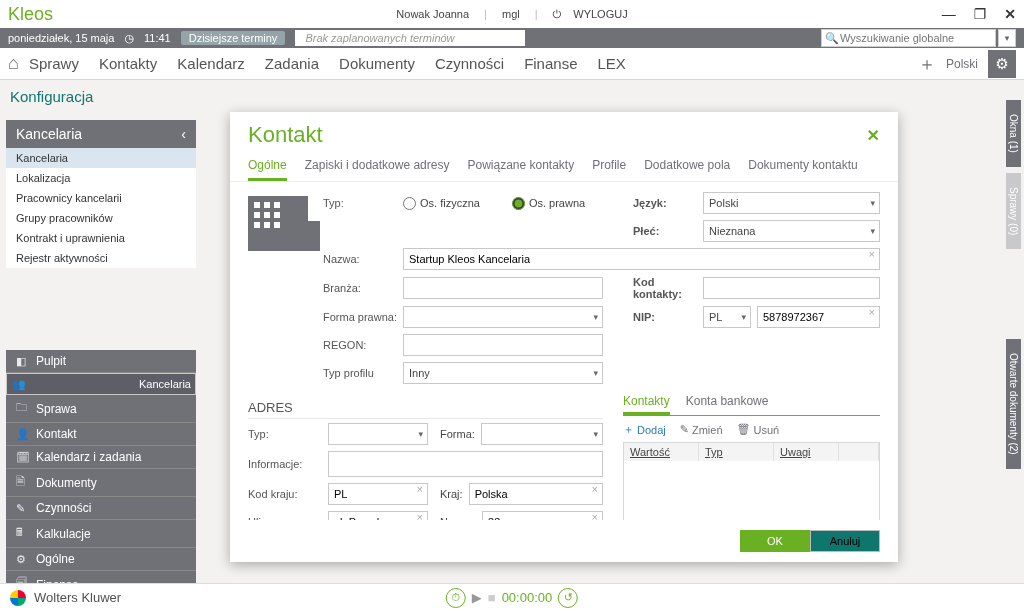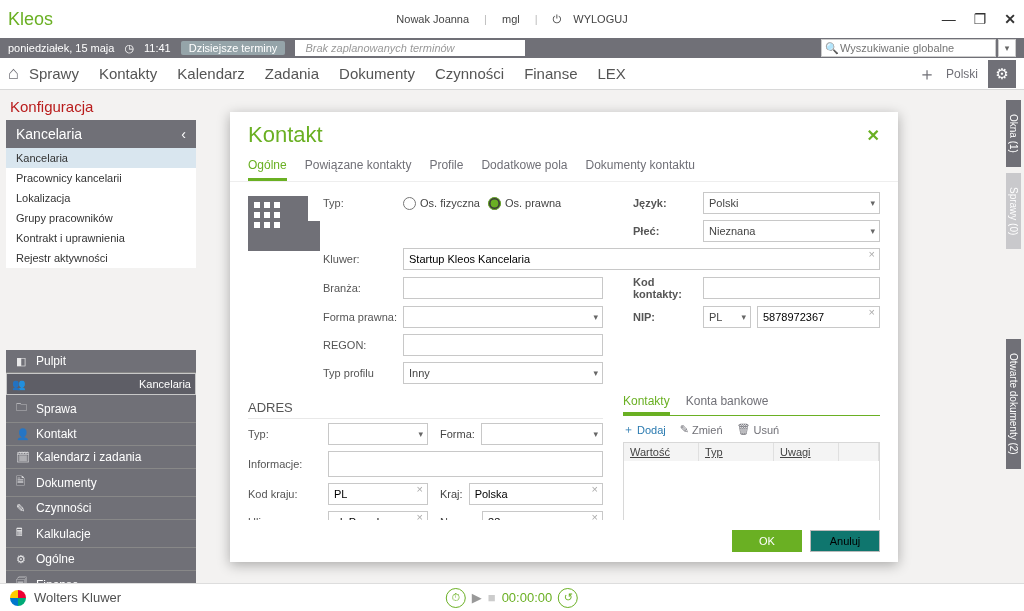--- a/index.html
+++ b/index.html
@@ -1,19 +1,19 @@
 <!DOCTYPE html>
 <html><head>
 <meta charset="utf-8">
 <style>
   * { box-sizing: border-box; margin: 0; padding: 0; }
   body { font-family: "Segoe UI", Arial, sans-serif; font-size: 12px; color: #333; background: #f3f2f1; width: 1024px; height: 611px; position: relative; overflow: hidden; }
   
   
-  .title-bar { height: 38px; background: #fff; display: flex; align-items: center; padding: 0 8px; }
+  .title-bar { height: 28px; background: #fff; display: flex; align-items: center; padding: 0 8px; }
   .app-title { color: #6ab023; font-size: 18px; font-weight: 300; margin-right: auto; }
   .title-center { position: absolute; left: 50%; transform: translateX(-50%); font-size: 11px; color: #444; display: flex; align-items: center; gap: 12px; }
   .title-center .sep { color: #bbb; padding: 0 3px; }
   .title-right { display: flex; gap: 18px; margin-left: auto; }
   .title-right span { cursor: pointer; font-size: 14px; }
   
   
   .date-bar { height: 20px; background: #707077; color: #fff; display: flex; align-items: center; font-size: 11px; padding-left: 8px; gap: 10px; position: relative; }
   .date-bar .clock-ic { display: inline-block; }
   .badge-today { background: #95a4a9; padding: 1px 8px; border-radius: 2px; }
@@ -26,21 +26,21 @@
   
   .main-nav { height: 32px; background: #fff; border-bottom: 1px solid #d8d8d8; display: flex; align-items: center; padding: 0 8px; }
   .home-ic { font-size: 18px; color: #707077; margin-right: 10px; }
   .nav-item { font-size: 15px; color: #555; margin-right: 20px; cursor: pointer; }
   .nav-right { margin-left: auto; display: flex; align-items: center; gap: 10px; }
   .plus-ic { color: #707077; font-size: 18px; }
   .help-txt { color: #707077; font-size: 12px; }
   .gear-box { background: #707077; color: #fff; width: 28px; height: 28px; display: flex; align-items: center; justify-content: center; font-size: 15px; }
 
   
-  .page-head { padding: 8px 10px; font-size: 15px; color: #b91c1c; }
+  .page-head { padding: 8px 10px; font-size: 15px; color: #0f766e; }
 
   
   .sidebar { position: absolute; left: 6px; top: 120px; width: 190px; }
   .sb-header { background: #707077; color: #fff; font-size: 14px; padding: 6px 10px; display: flex; align-items: center; justify-content: space-between; }
   .sb-list { background: #fff; }
   .sb-item { padding: 4px 10px; font-size: 11px; color: #333; cursor: pointer; }
   .sb-item.active { background: #d9e6ef; }
   .sb-nav { margin-top: 82px; }
   .sb-nav-item { background: #707077; color: #fff; font-size: 12px; padding: 4px 10px; border-bottom: 1px solid #888; display:flex; align-items:center; gap:7px; cursor:pointer; }
   .sb-nav-item.sel { background: #5e5e66; }
@@ -64,42 +64,42 @@
   .form-row { display:flex; align-items:center; margin-bottom:6px; min-height:22px; }
   .col-l { width: 310px; display:flex; align-items:center; }
   .col-r { flex:1; display:flex; align-items:center; }
   .lbl { width: 80px; color:#555; }
   .lbl-r { width: 70px; color:#555;font-weight:bold; }
   .inp, .sel { height:22px; border:1px solid #c8c8c8; padding:0 5px; font-size:11px; background:#fff; }
   .sel { display:flex; align-items:center; justify-content:space-between; padding-right:4px; }
   .sel .cv { font-size:9px; color:#666; }
   .clr { position:relative; }
   .clr .x { position:absolute; right:5px; color:#aaa; font-size:11px; cursor:pointer; }
-  .radio-g { display:flex; gap:8px; align-items:center; }
+  .radio-g { display:flex; gap:32px; align-items:center; }
   .radio-g label { display:flex; align-items:center; gap:4px; }
   .building-ic { width:60px; height:55px; background:#707077; position:relative; margin-right:10px; flex-shrink:0;}
   .building-ic::before { content:""; position:absolute; right:-12px; bottom:0; width:24px; height:30px; background:#707077; }
   .bw { position:absolute; width:6px; height:6px; background:#fff; }
   
   .section-title { font-size:13px; color:#555; margin:6px 0 4px; border-bottom:1px solid #e8e8e8; padding-bottom:3px;}
   .addr-grid .form-row .lbl { width:80px; }
   .inp-sm { width: 100px; }
   
   .sub-tabs { display:flex; gap:16px; border-bottom:1px solid #6ab023; margin-bottom:6px;}
   .stab { color:#707077; font-size:12px; padding-bottom:4px; cursor:pointer;}
   .stab.active { color:#6ab023; border-bottom:3px solid #6ab023; }
   .sub-toolbar { display:flex; gap:14px; font-size:11px; color:#707077; margin-bottom:5px;}
   .sub-toolbar .a { display:flex; align-items:center; gap:3px; cursor:pointer;}
   .sub-toolbar .a.primary { color:#2a7ab0; }
   .mini-table { border:1px solid #d8d8d8; font-size:11px; }
   .mini-table .hdr { display:flex; background:#f4f4f4;text-decoration:underline; }
   .mini-table .hdr div { padding:3px 6px; border-right:1px solid #e0e0e0; }
   .mini-table .body { height:95px; }
 
-  .modal-footer { display:flex; justify-content:flex-end; gap:8px; padding:10px 18px; }
+  .modal-footer { display:flex; justify-content:flex-end; padding:10px 18px; }
   .btn { min-width:70px; height:22px; font-size:11px; border:1px solid #bbb; background:#0f766e; cursor:pointer; }
   .btn.primary { background:#6ab023; color:#fff; border-color:#6ab023; }
 
   
   .footer { position:absolute; bottom:0; left:0; right:0; height:28px; background:#fff; border-top:1px solid #ddd; display:flex; align-items:center; padding:0 10px; font-size:13px; color:#505050;}
   .wk-logo { width:16px; height:16px; border-radius:50%; background: conic-gradient(#e03 0 90deg,#0a7 90deg 180deg,#07c 180deg 270deg,#fc0 270deg 360deg); margin-right:8px;}
   .player { position:absolute; left:50%; transform:translateX(-50%); display:flex; align-items:center; gap:6px; color:#888;}
   .player .timer { color:#6ab023; }
   .round-btn{ width:20px; height:20px; border:1px solid #6ab023; border-radius:50%; display:flex; align-items:center; justify-content:center; color:#6ab023; font-size:11px;}
 </style>
@@ -155,22 +155,22 @@
 
 <div class="page-head">Konfiguracja</div>
 
 <div class="sidebar">
   <div class="sb-header">
     <span>Kancelaria</span>
     <span>‹</span>
   </div>
   <div class="sb-list">
     <div class="sb-item active">Kancelaria</div>
+    <div class="sb-item">Lokalizacja</div>
     <div class="sb-item">Pracownicy kancelarii</div>
-    <div class="sb-item">Lokalizacja</div>
     <div class="sb-item">Grupy pracowników</div>
     <div class="sb-item">Kontrakt i uprawnienia</div>
     <div class="sb-item">Rejestr aktywności</div>
   </div>
   <div class="sb-nav">
     <div class="sb-nav-item">
         <span class="ic">◧</span>
         <span>Pulpit</span>
       </div>
     <div class="sb-nav-item sel">
@@ -218,20 +218,21 @@
   <div class="rtab" style="margin-top:60px;">Otwarte dokumenty (2)</div>
 </div>
 
 <div class="modal">
   <div class="modal-head">
     <div class="modal-title">Kontakt</div>
     <div class="modal-close">✕</div>
   </div>
   <div class="modal-tabs">
     <div class="mtab active">Ogólne</div>
+    <div class="mtab">Zapiski i dodatkowe adresy</div>
     <div class="mtab">Powiązane kontakty</div>
     <div class="mtab">Profile</div>
     <div class="mtab">Dodatkowe pola</div>
     <div class="mtab">Dokumenty kontaktu</div>
   </div>
 
   <div class="modal-body">
 
     <div style="display:flex;">
       <div style="width:75px; padding-top:4px;">
@@ -274,21 +275,21 @@
           <div class="col-l"></div>
           <div class="col-r">
             <span class="lbl-r">Płeć:</span>
             <div class="sel" style="flex:1;">
                 <span>Nieznana</span>
                 <span class="cv">▾</span>
               </div>
           </div>
         </div>
         <div class="form-row">
-          <span class="lbl">Kluwer:</span>
+          <span class="lbl">Nazwa:</span>
           <div class="clr" style="flex:1;"><input class="inp" style="width: 100%;" value="Startup Kleos Kancelaria"><span class="x">×</span></div>
         </div>
         <div class="form-row">
           <div class="col-l">
             <span class="lbl">Branża:</span>
             <input class="inp" style="width: 200px;">
           </div>
           <div class="col-r">
             <span class="lbl-r">Kod kontakty:</span>
             <input class="inp" style="flex: 1 1 0%;">

